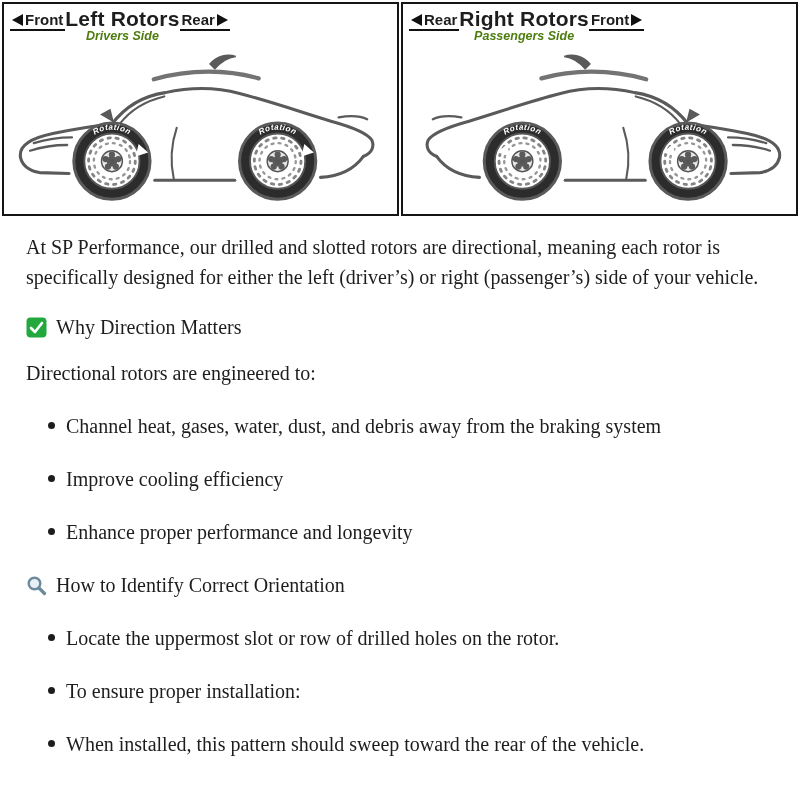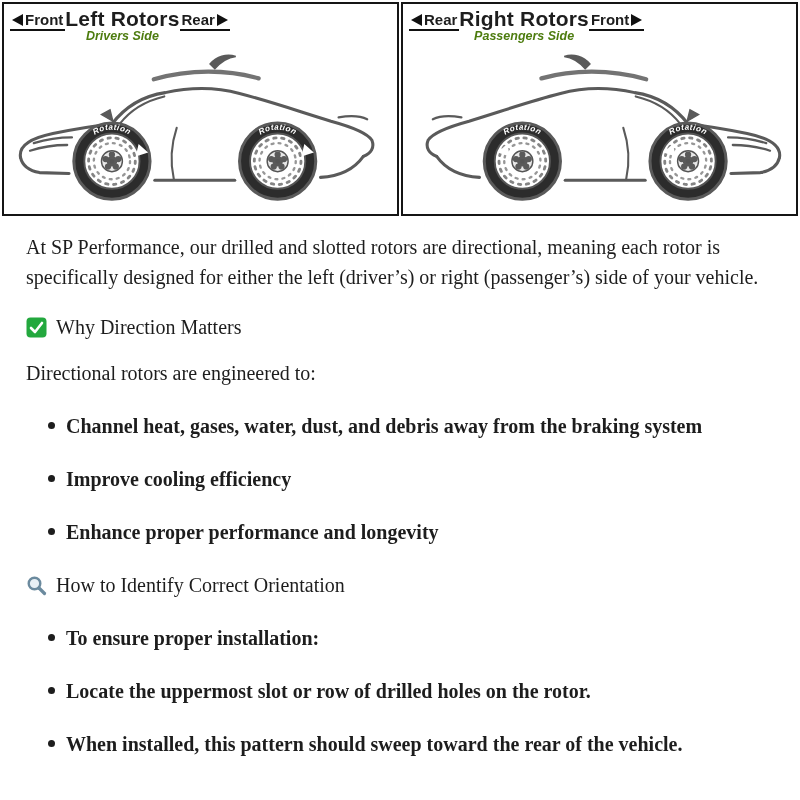--- a/index.html
+++ b/index.html
@@ -44,21 +44,21 @@
   .article { padding:14px 26px 0 26px; font-size:20px; line-height:1.5; }
   .article p { margin:2px 0 14px 0; }
   .sec-heading {
     display:flex; align-items:center; gap:9px;
     margin:20px 0 16px 0; font-size:20px;
   }
   .sec-heading.bold { font-weight:normal; }
   .icon-box { flex:0 0 auto; display:inline-flex; }
   ul { list-style:none; margin:4px 0 14px 0; }
   li {
-    position:relative; padding-left:40px; margin:23px 0;font-weight:bold;
+    position:relative; padding-left:40px; margin:23px 0;
   }
   li::before {
     content:""; position:absolute; left:22px; top:11px;
     width:7px; height:7px; border-radius:50%; background:#1d1d1d;
   }
 </style>
 </head>
 <body>
 
 <svg width="0" height="0" style="position:absolute" aria-hidden="true">
@@ -194,18 +194,18 @@
     <span class="icon-box">
       <svg width="21" height="21" viewBox="0 0 21 21">
         <circle cx="8.5" cy="8.5" r="5.8" fill="#e8f0f5" stroke="#6b8a9e" stroke-width="2.4"></circle>
         <line x1="13" y1="13" x2="18.5" y2="18.5" stroke="#6b8a9e" stroke-width="3.2" stroke-linecap="round"></line>
       </svg>
     </span>
     <span>How to Identify Correct Orientation</span>
   </div>
 
   <ul>
+    <li>Locate the uppermost slot or row of drilled holes on the rotor.</li>
     <li>To ensure proper installation:</li>
-    <li>Locate the uppermost slot or row of drilled holes on the rotor.</li>
     <li>When installed, this pattern should sweep toward the rear of the vehicle.</li>
   </ul>
 
 </div>
 
 </body></html>

